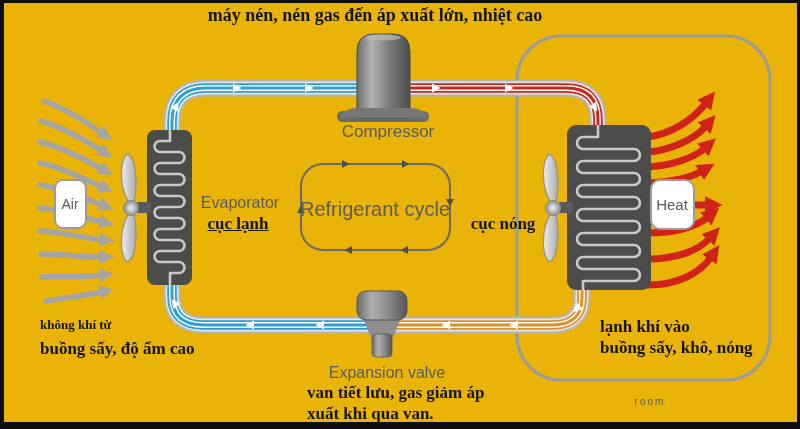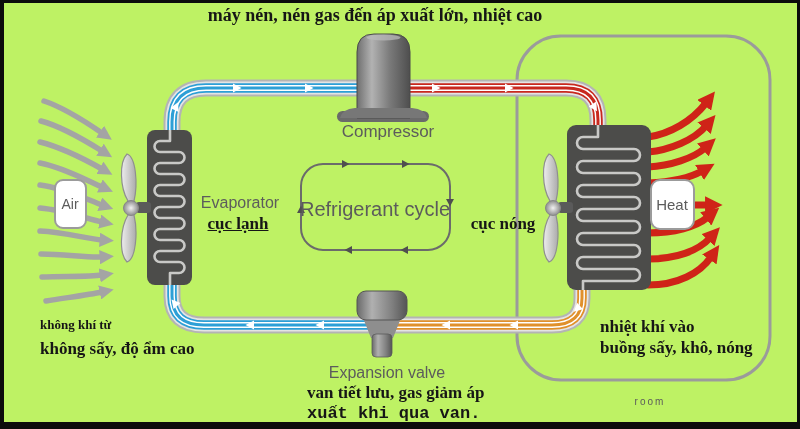--- a/index.html
+++ b/index.html
@@ -1,16 +1,16 @@
 <!DOCTYPE html>
 <html style="--cold_pipe: #2d9fd6; --hot_pipe: #c8281e; --warm_pipe: #e0902b; --pipe_casing_outer: #b4b4b4; --pipe_casing_inner: #e4e4e4; --air_arrow: #a4a4a4; --heat_arrow: #cf2318; --coil_body: #4c4c4a; --coil_tube: #c9c9c7; --room_border: #9b9b9b; --text_gray: #5c5c5c;"><head>
 <meta charset="utf-8">
 <style>
   html,body{margin:0;padding:0;background:#fff;}
-  #stage{position:relative;width:800px;height:429px;background:#bef264;overflow:hidden;
+  #stage{position:relative;width:800px;height:429px;background:#eab308;overflow:hidden;
          font-family:"Liberation Sans",sans-serif;}
   #stage svg{position:absolute;left:0;top:0;}
   .lbl{position:absolute;white-space:nowrap;line-height:1.15;}
   .center{transform:translateX(-50%);}
   .gray{font-family:"Liberation Sans",sans-serif;color:var(--text_gray,#5c5c5c);}
   .vn{font-family:"Liberation Serif",serif;font-weight:700;color:#161616;}
 
   
   .casing-o{fill:none;stroke:var(--pipe_casing_outer,#b4b4b4);stroke-width:17;}
   .casing-i{fill:none;stroke:var(--pipe_casing_inner,#e4e4e4);stroke-width:13;}
@@ -211,23 +211,23 @@
   <div class="lbl vn center" style="left:238px;top:214px;font-size:17px;text-decoration:underline;">cục lạnh</div>
 
   <div class="lbl gray center" style="left:375px;top:198px;font-size:20px;">Refrigerant cycle</div>
 
   <div class="lbl vn center" style="left:503px;top:214px;font-size:17px;">cục nóng</div>
 
   <div class="lbl gray center" style="left:70px;top:196px;font-size:14px;">Air</div>
   <div class="lbl gray center" style="left:672px;top:196px;font-size:15px;">Heat</div>
 
   <div class="lbl vn" style="left:40px;top:318px;font-size:13px;">không khí từ</div>
-  <div class="lbl vn" style="left:40px;top:339px;font-size:17px;">không sấy, độ ẩm cao</div>
-
-  <div class="lbl vn" style="left:600px;top:317px;font-size:17px;">nhiệt khí vào</div>
+  <div class="lbl vn" style="left:40px;top:339px;font-size:17px;">buồng sấy, độ ẩm cao</div>
+
+  <div class="lbl vn" style="left:600px;top:317px;font-size:17px;">lạnh khí vào</div>
   <div class="lbl gray center" style="left:387px;top:364px;font-size:16px;">Expansion valve</div>
 
   <div class="lbl vn" style="left:600px;top:338px;font-size:17px;">buồng sấy, khô, nóng</div>
   <div class="lbl vn" style="left:307px;top:383px;font-size:17px;">van tiết lưu, gas giảm áp</div>
-  <div class="lbl vn" style="left:307px;top:404px;font-size:17px;font-family:Liberation Mono, monospace;">xuất khi qua van.</div>
+  <div class="lbl vn" style="left:307px;top:404px;font-size:17px;">xuất khi qua van.</div>
 
   <div class="lbl gray center" style="left:650px;top:396px;font-size:10px;letter-spacing:2px;">room</div>
 </div>
 
 </body></html>

